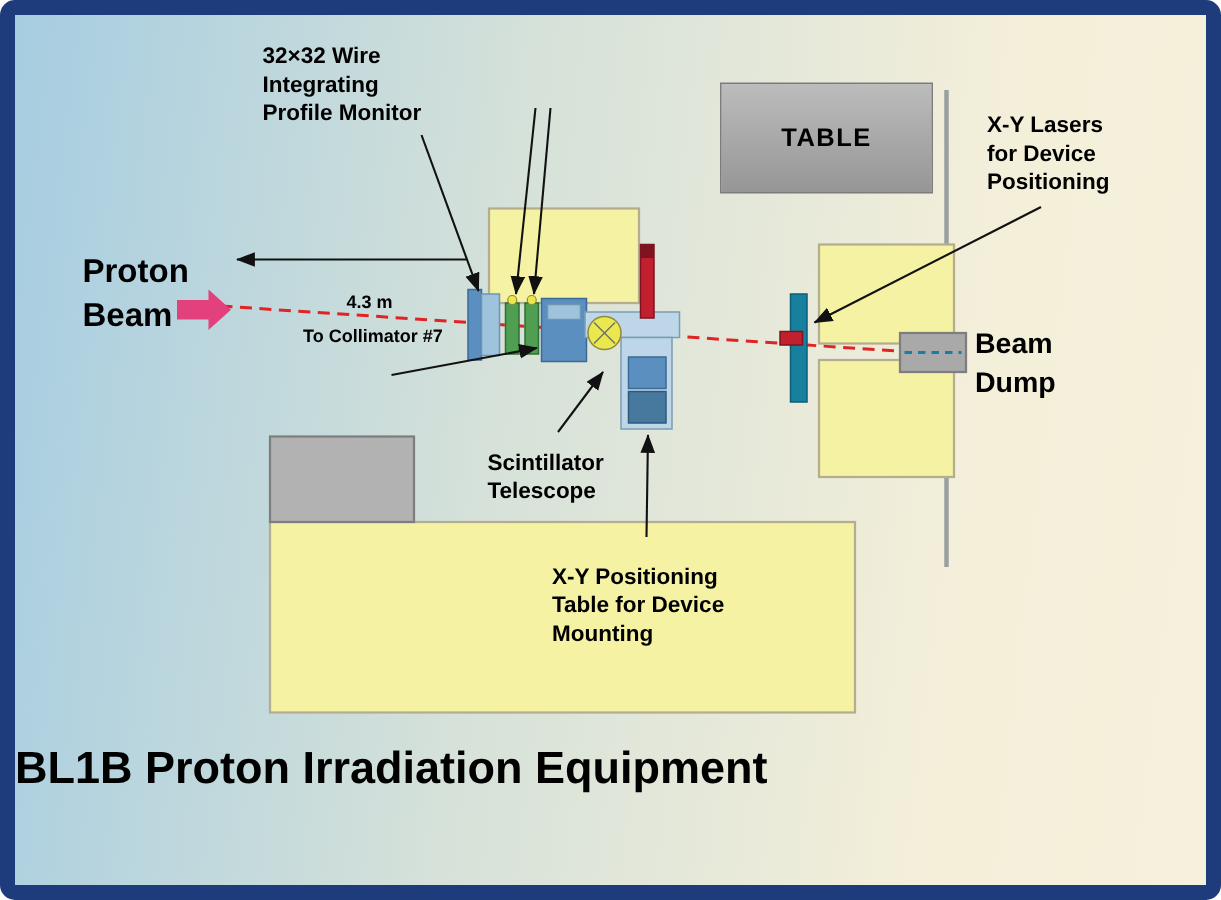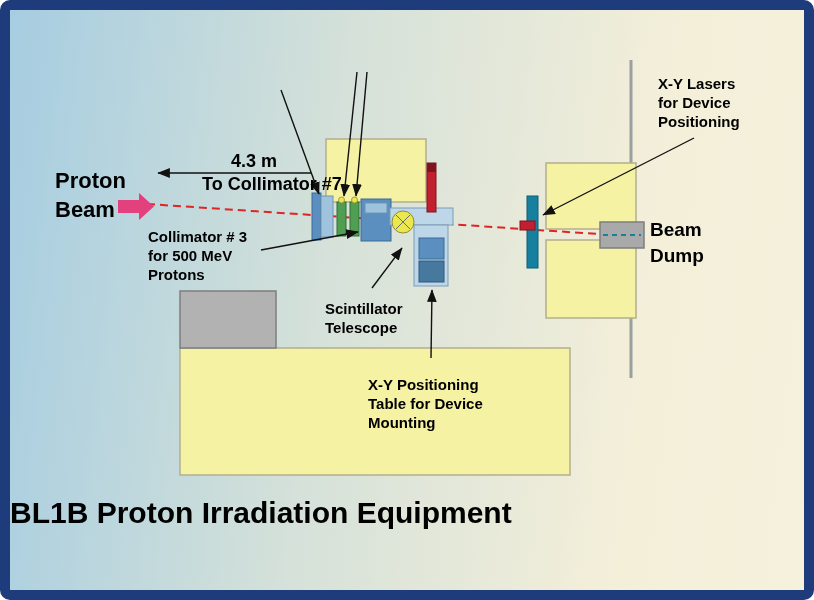--- a/index.html
+++ b/index.html
@@ -29,21 +29,21 @@
   .green{fill:var(--chamber-green,#4f9e52);stroke:#2e6f34;stroke-width:1;}
   .ycirc{fill:#ebe74e;stroke:#8f8b3a;stroke-width:1;}
   .ydot{fill:#ebe74e;stroke:#8f8b3a;stroke-width:0.8;}
   .redbar{fill:var(--red-bar,#c3202f);stroke:#7d1420;stroke-width:1;}
   .redcap{fill:#7d1420;}
   .laser{fill:var(--laser-teal,#17809f);stroke:#0b5e78;stroke-width:1;}
   .thin{stroke:#6e6e6e;stroke-width:1;}
 
   
   .lbl{position:absolute;font-weight:bold;font-size:15px;line-height:19px;white-space:pre-line;color:#000;z-index:3;}
-  .lbl.small{font-size:18px;line-height:14px;}
+  .lbl.small{font-size:12px;line-height:14px;margin-top:40px;}
   .lbl.big{font-size:22px;line-height:29px;}
   .lbl.bigdump{font-size:19px;line-height:26px;}
   .table-box{
     position:absolute;left:470px;top:45px;width:140px;height:72px;
     background:linear-gradient(#bcbcbc,#969696);
     border:1.5px solid #7c7c7c;
     display:flex;align-items:center;justify-content:center;
     font-weight:bold;font-size:17px;letter-spacing:1px;color:#000;z-index:2;
   }
   .title{position:absolute;left:0;right:0;top:486px;text-align:left;
@@ -103,30 +103,33 @@
     <line x1="281" y1="90" x2="319" y2="194" class="ann" marker-end="url(#arr)"></line>
     <line x1="357" y1="72" x2="344" y2="196" class="ann" marker-end="url(#arr)"></line>
     <line x1="367" y1="72" x2="356" y2="196" class="ann" marker-end="url(#arr)"></line>
     <line x1="694" y1="138" x2="543" y2="215" class="ann" marker-end="url(#arr)"></line>
     <line x1="261" y1="250" x2="358" y2="232" class="ann" marker-end="url(#arr)"></line>
     <line x1="372" y1="288" x2="402" y2="248" class="ann" marker-end="url(#arr)"></line>
     <line x1="431" y1="358" x2="432" y2="290" class="ann" marker-end="url(#arr)"></line>
     <line x1="311" y1="173" x2="158" y2="173" class="ann" marker-end="url(#arr)"></line>
   </svg>
 
+  <div class="lbl" style="left:165px;top:18px;">32×32 Wire
+Integrating
+Profile Monitor</div>
+  <div class="table-box">
+    <span>TABLE</span>
+  </div>
   <div class="lbl" style="left:648px;top:64px;">X-Y Lasers
 for Device
 Positioning</div>
   <div class="lbl big" style="left:45px;top:156px;">Proton
 Beam</div>
   <div class="lbl small" style="left:221px;top:144px;">4.3 m</div>
   <div class="lbl small" style="left:192px;top:167px;">To Collimator #7</div>
-  <div class="lbl" style="left:138px;top:217px;">Collimator # 3
-for 500 MeV
-Protons</div>
   <div class="lbl" style="left:315px;top:289px;">Scintillator
 Telescope</div>
   <div class="lbl bigdump" style="left:640px;top:207px;">Beam
 Dump</div>
   <div class="lbl" style="left:358px;top:365px;">X-Y Positioning
 Table for Device
 Mounting</div>
 
   <div class="title">BL1B Proton Irradiation Equipment</div>
 </div>

